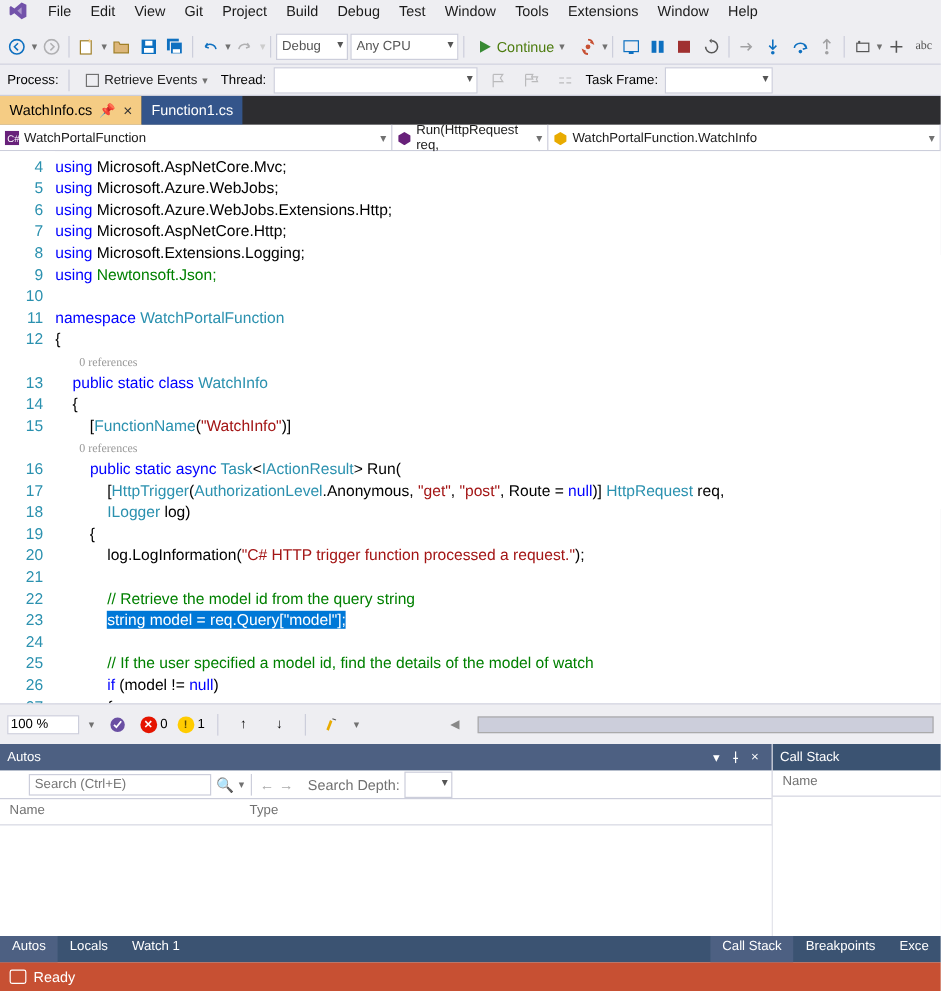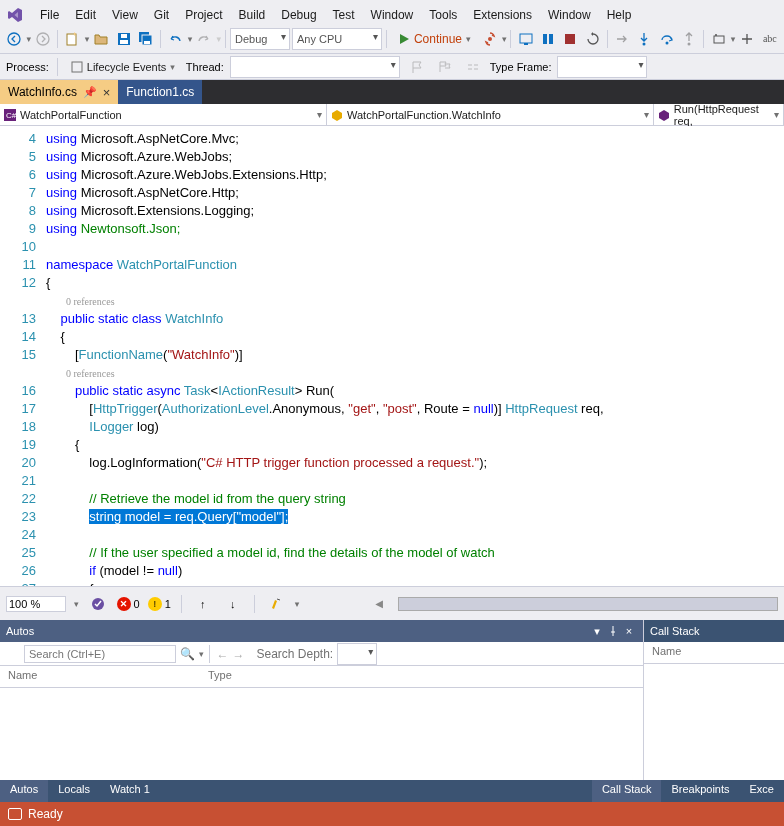--- a/index.html
+++ b/index.html
@@ -1,34 +1,34 @@
 <!DOCTYPE html>
 <html><head>
 <meta charset="utf-8">
 <style>
 * { margin: 0; padding: 0; box-sizing: border-box; font-family: "Segoe UI", Tahoma, sans-serif; }
 body { width: 784px; height: 826px; background: #eeeef2; display: flex; flex-direction: column; overflow: hidden; font-size: 12px; }
 
 
-.menubar { display: flex; align-items: flex-end; height: 24px; background: #eeeef2; padding: 0 4px; gap: 2px; }
+.menubar { display: flex; align-items: flex-start; height: 24px; background: #eeeef2; padding: 0 4px; gap: 2px; }
 .vs-logo { width: 18px; height: 18px; margin: 0 6px 0 2px; display: flex; align-items: center; justify-content: center; }
 .vs-logo svg { width: 16px; height: 16px; }
 .menu-item { padding: 2px 8px; color: #1b1b1b; cursor: default; }
 .search-menu { margin-left: auto; height: 20px; border: 1px solid #cccedb; background: #fff; padding: 0 4px; width: 170px; color: #717171; font-size: 11px; display: flex; align-items: center; }
 
 
 .toolbar { display: flex; align-items: center; height: 30px; background: #eeeef2; padding: 0 4px; gap: 2px; border-bottom: 1px solid #cccedb; }
 .tb-btn { width: 22px; height: 22px; display: flex; align-items: center; justify-content: center; border: 1px solid transparent; cursor: default; position: relative; }
 .tb-sep { width: 1px; height: 18px; background: #cccedb; margin: 0 2px; }
 .tb-combo { height: 22px; border: 1px solid #cccedb; background: #fff; font-size: 11px; padding: 0 16px 0 4px; color: #555; appearance: none; -webkit-appearance: none; position: relative; }
 .combo-wrap { position: relative; display: inline-block; }
 .combo-wrap::after { content: "▾"; position: absolute; right: 4px; top: 3px; font-size: 10px; color: #555; pointer-events: none; }
 .play-green { color: #388a34; }
 .continue-btn { display: flex; align-items: center; gap: 4px; padding: 0 6px; }
-.continue-btn span { color: #c2410c; }
+.continue-btn span { color: #4d7c0f; }
 
 
 .processbar { display: flex; align-items: center; height: 26px; background: #eeeef2; padding: 0 6px; gap: 6px; border-bottom: 1px solid #cccedb; font-size: 11px; }
 .process-combo { flex: 0 0 170px; }
 .thread-combo { flex: 0 0 170px; }
 
 
 .tabstrip { display: flex; height: 24px; background: #2d2d30; align-items: stretch; }
 .doctab { display: flex; align-items: center; padding: 0 8px; gap: 6px; font-size: 12px; color: #d0d0d0; cursor: default; }
 .doctab.active { background: #f5cc84; color: #000; justify-content: center; }
@@ -249,41 +249,41 @@
   <div class="tb-btn" style="font-size:10px;color:#555;font-family:Consolas">abc</div>
 </div>
 
 <div class="processbar">
   <span>Process:</span>
   <div class="tb-sep"></div>
   <div class="tb-btn" style="width:auto;padding:0 4px;gap:4px">
     <svg width="12" height="12">
         <rect x="1" y="1" width="10" height="10" fill="none" stroke="#717171"></rect>
       </svg>
-    <span style="color:#1b1b1b">Lifecycle Events</span>
+    <span style="color:#1b1b1b">Retrieve Events</span>
     <span style="font-size:9px;color:#717171">▾</span>
   </div>
   <span>Thread:</span>
   <div class="combo-wrap thread-combo"><select class="tb-combo" style="width:100%"><option></option></select></div>
   <div class="tb-btn" style="opacity:.5">
       <svg width="12" height="12">
         <path d="M2 1v11M2 1h8l-2 3 2 3H2" fill="none" stroke="#888"></path>
       </svg>
     </div>
   <div class="tb-btn" style="opacity:.5">
       <svg width="12" height="12">
         <path d="M1 1v10M1 1h6l-1 2 1 2H1M6 3h5l-1 2 1 2H6" fill="none" stroke="#888"></path>
       </svg>
     </div>
   <div class="tb-btn" style="opacity:.5">
       <svg width="12" height="12">
         <path d="M1 4h4M1 8h4M7 4h4M7 8h4" stroke="#888"></path>
       </svg>
     </div>
-  <span>Type Frame:</span>
+  <span>Task Frame:</span>
   <div class="combo-wrap" style="flex:0 0 90px"><select class="tb-combo" style="width:100%"><option></option></select></div>
 </div>
 
 <div class="tabstrip">
   <div class="doctab active">
     <span>WatchInfo.cs</span>
     <span style="font-size:11px">📌</span>
     <span class="close-x">×</span>
   </div>
   <div class="doctab" style="background:#34558b;color:#fff">
@@ -292,31 +292,31 @@
 </div>
 
 <div class="navbar">
   <div class="nav-combo">
     <svg width="12" height="12">
         <rect width="12" height="12" fill="#68217a"></rect>
         <text x="2" y="9" font-size="8" fill="#fff">C#</text>
       </svg>
     <span>WatchPortalFunction</span>
   </div>
+  <div class="nav-combo" style="flex:0 0 130px">
+    <svg width="12" height="12">
+        <path d="M6 1l5 3v5l-5 3-5-3V4z" fill="#68217a"></path>
+      </svg>
+    <span>Run(HttpRequest req,</span>
+  </div>
   <div class="nav-combo">
     <svg width="12" height="12">
         <path d="M6 1l5 3v5l-5 3-5-3V4z" fill="#e8ab00"></path>
       </svg>
     <span>WatchPortalFunction.WatchInfo</span>
-  </div>
-  <div class="nav-combo" style="flex:0 0 130px">
-    <svg width="12" height="12">
-        <path d="M6 1l5 3v5l-5 3-5-3V4z" fill="#68217a"></path>
-      </svg>
-    <span>Run(HttpRequest req,</span>
   </div>
 </div>
 
 <div class="editor-wrap">
   <div class="gutter" id="gutter">
       <div class="line" style="position:relative">4</div>
       <div class="line" style="position:relative">5</div>
       <div class="line" style="position:relative">6</div>
       <div class="line" style="position:relative">7</div>
       <div class="line" style="position:relative">8</div>

